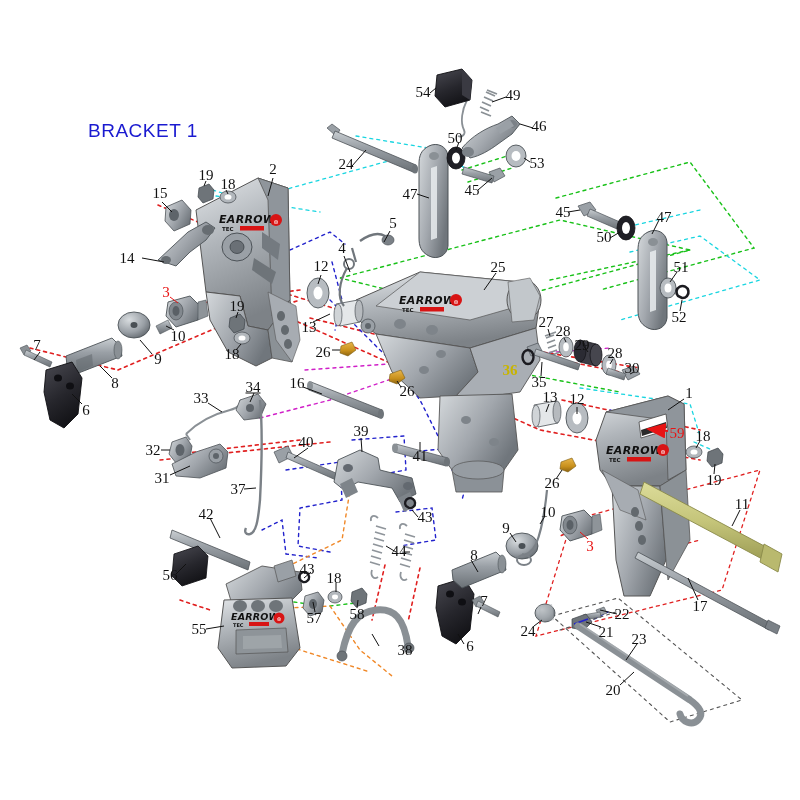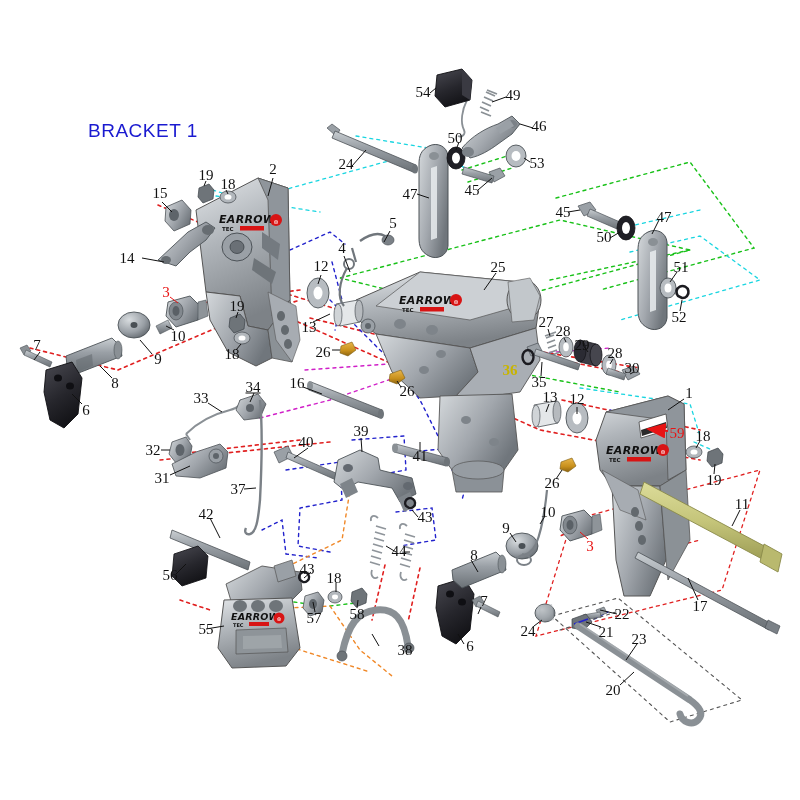--- a/index.html
+++ b/index.html
@@ -751,19 +751,19 @@
       <div class="cal" style="left: 410px; top: 194px;">47</div>
       <div class="cal" style="left: 664px; top: 217px;">47</div>
       <div class="cal" style="left: 346px; top: 164px;">24</div>
       <div class="cal" style="left: 513px; top: 95px;">49</div>
       <div class="cal" style="left: 455px; top: 138px;">50</div>
       <div class="cal" style="left: 604px; top: 237px;">50</div>
       <div class="cal" style="left: 681px; top: 267px;">51</div>
       <div class="cal" style="left: 679px; top: 317px;">52</div>
       <div class="cal" style="left: 537px; top: 163px;">53</div>
       <div class="cal" style="left: 423px; top: 92px;">54</div>
-      <div class="cal" style="left: 206px; top: 629px;">55</div>
+      <div class="cal" style="left: 199px; top: 629px;">55</div>
       <div class="cal" style="left: 170px; top: 575px;">56</div>
       <div class="cal" style="left: 314px; top: 618px;">57</div>
       <div class="cal" style="left: 357px; top: 614px;">58</div>
       <div class="cal red" style="left: 677px; top: 433px;">59</div>
     </div>
 </div>
 
 </body></html>

